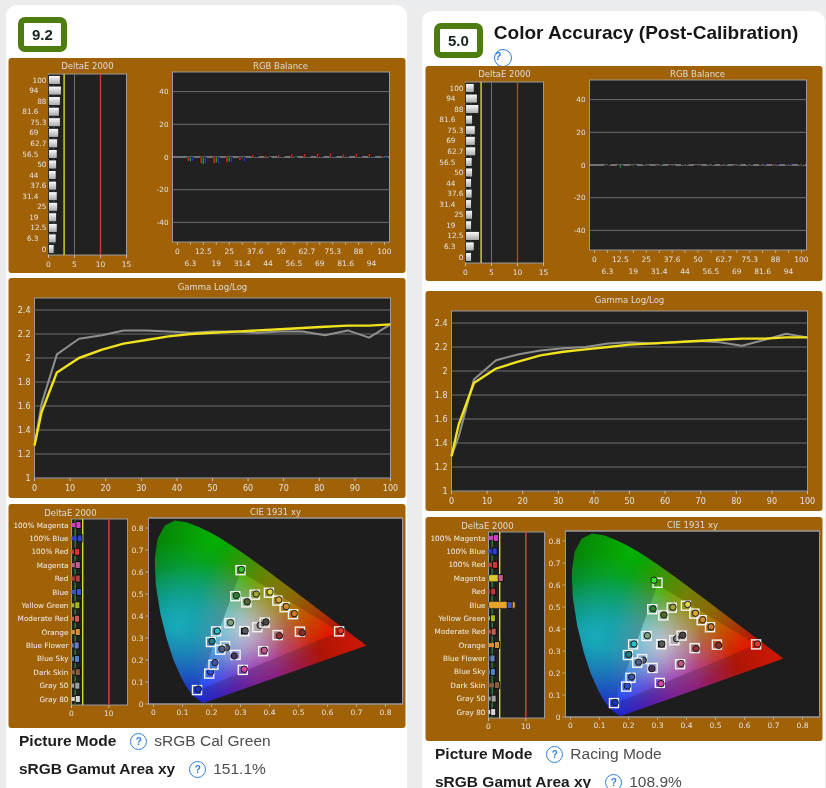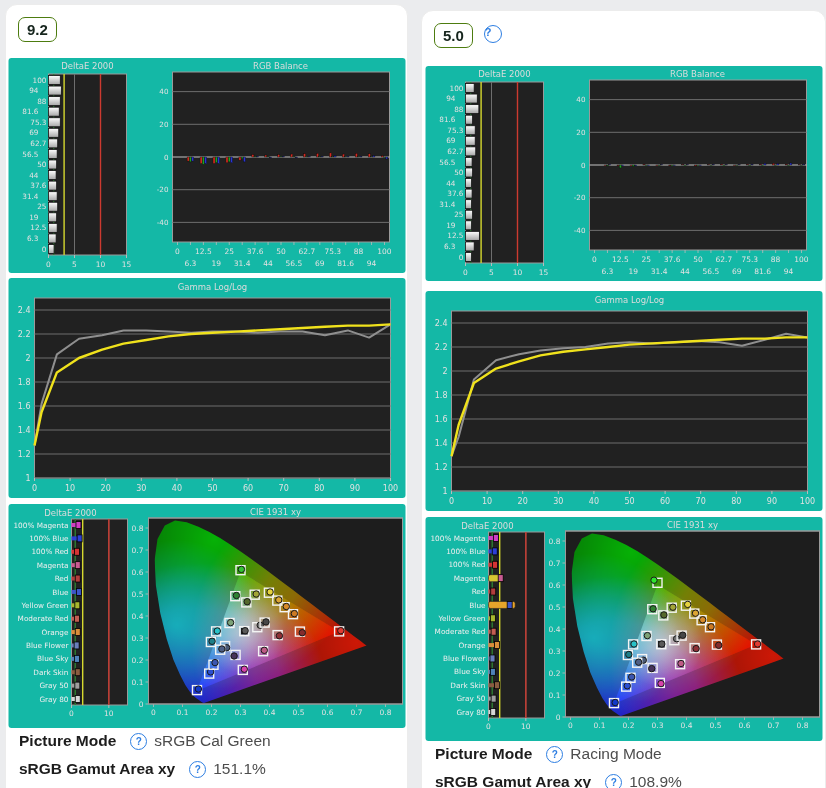--- a/index.html
+++ b/index.html
@@ -1,26 +1,26 @@
 <!DOCTYPE html>
 <html><head>
 <meta charset="utf-8">
 <style>
   html,body{margin:0;padding:0;}
   body{width:826px;height:788px;overflow:hidden;background:#ebecee;font-family:"Liberation Sans",sans-serif;position:relative;}
   .card{position:absolute;background:#ffffff;border-radius:12px;border:1px solid #ececec;box-sizing:border-box;}
   .card-left{left:5px;top:4px;width:403px;height:900px;}
   .card-right{left:421px;top:10px;width:405px;height:900px;}
   .hdr{position:absolute;left:12px;top:10px;display:flex;align-items:flex-start;gap:11px;}
-  .badge{display:inline-block;border:1px solid #4d7c0f;border-radius:7px;color:#16251d;font-weight:bold;font-size:15px;padding:3px 8px;margin-top:2px;background:#fff;}
+  .badge{display:inline-block;border:6px solid #4d7c0f;border-radius:7px;color:#16251d;font-weight:bold;font-size:15px;padding:3px 8px;margin-top:2px;background:#fff;}
   .title-wrap{max-width:330px;}
   .sec-title{display:inline;margin:0;font-size:19px;font-weight:600;color:#161616;line-height:1.25;}
   .help{display:inline-flex;align-items:center;justify-content:center;width:16px;height:16px;border:1.5px solid #2d7ee2;border-radius:50%;color:#2d7ee2;font-size:11px;font-weight:bold;vertical-align:middle;margin-left:7px;background:#fff;}
   .help-block{display:block;margin-left:0;margin-top:4px;width:16px;}
-  .panel{position:absolute;left:50%;transform:translateX(-50%);width:397px;background:#14b8a6;border-radius:3px;}
+  .panel{position:absolute;left:50%;transform:translateX(-50%);width:397px;background:#a16207;border-radius:3px;}
   .stat{position:absolute;left:13px;display:flex;align-items:center;gap:7px;white-space:nowrap;}
   .stat-label{font-size:15.5px;font-weight:bold;color:#1c1c1c;}
   .stat-value{font-size:15.5px;color:#4d4d4d;}
   .help.small{width:15px;height:15px;font-size:10px;}
   svg{display:block;}
 </style>
 </head>
 <body>
 
 <div class="page">
@@ -443,21 +443,21 @@
       <span class="stat-label">sRGB Gamut Area xy</span>
       <span class="help small">?</span>
       <span class="stat-value">151.1%</span>
     </div>
   </section>
 
   <section class="card card-right">
     <header class="hdr">
       <span class="badge">5.0</span>
       <div class="title-wrap">
-        <span class="help help-block">?</span>
+        <h2 class="sec-title">Color Accuracy (Post-Calibration)</h2><span class="help help-block">?</span>
       </div>
     </header>
     <div class="panel" style="top:55px;height:215px">
         <svg width="397" height="215" viewBox="0 0 397 215">
           <defs>
             <linearGradient id="barwpost-top" x1="0" y1="0" x2="0" y2="1">
               <stop offset="0" stop-color="#ffffff"></stop>
               <stop offset="1" stop-color="#a6a6a6"></stop>
             </linearGradient>
           </defs>

